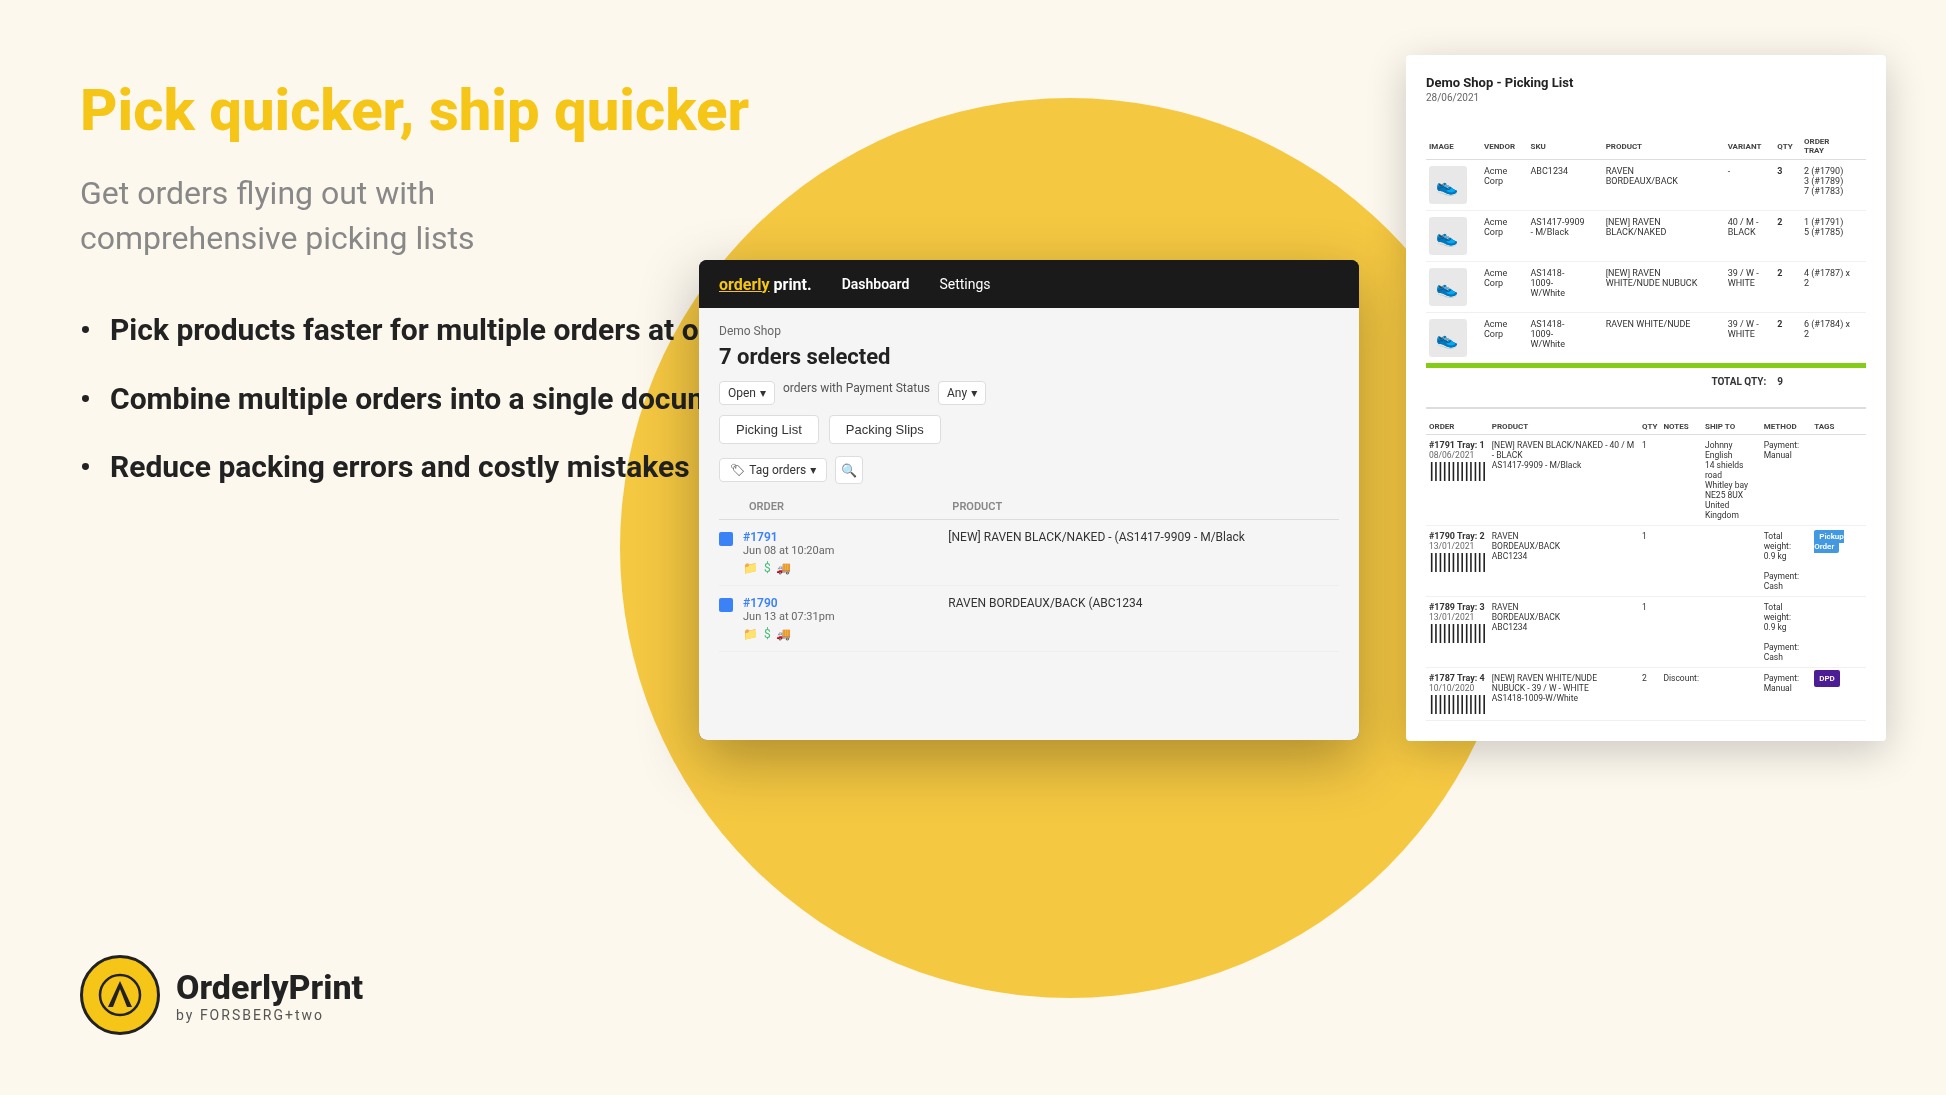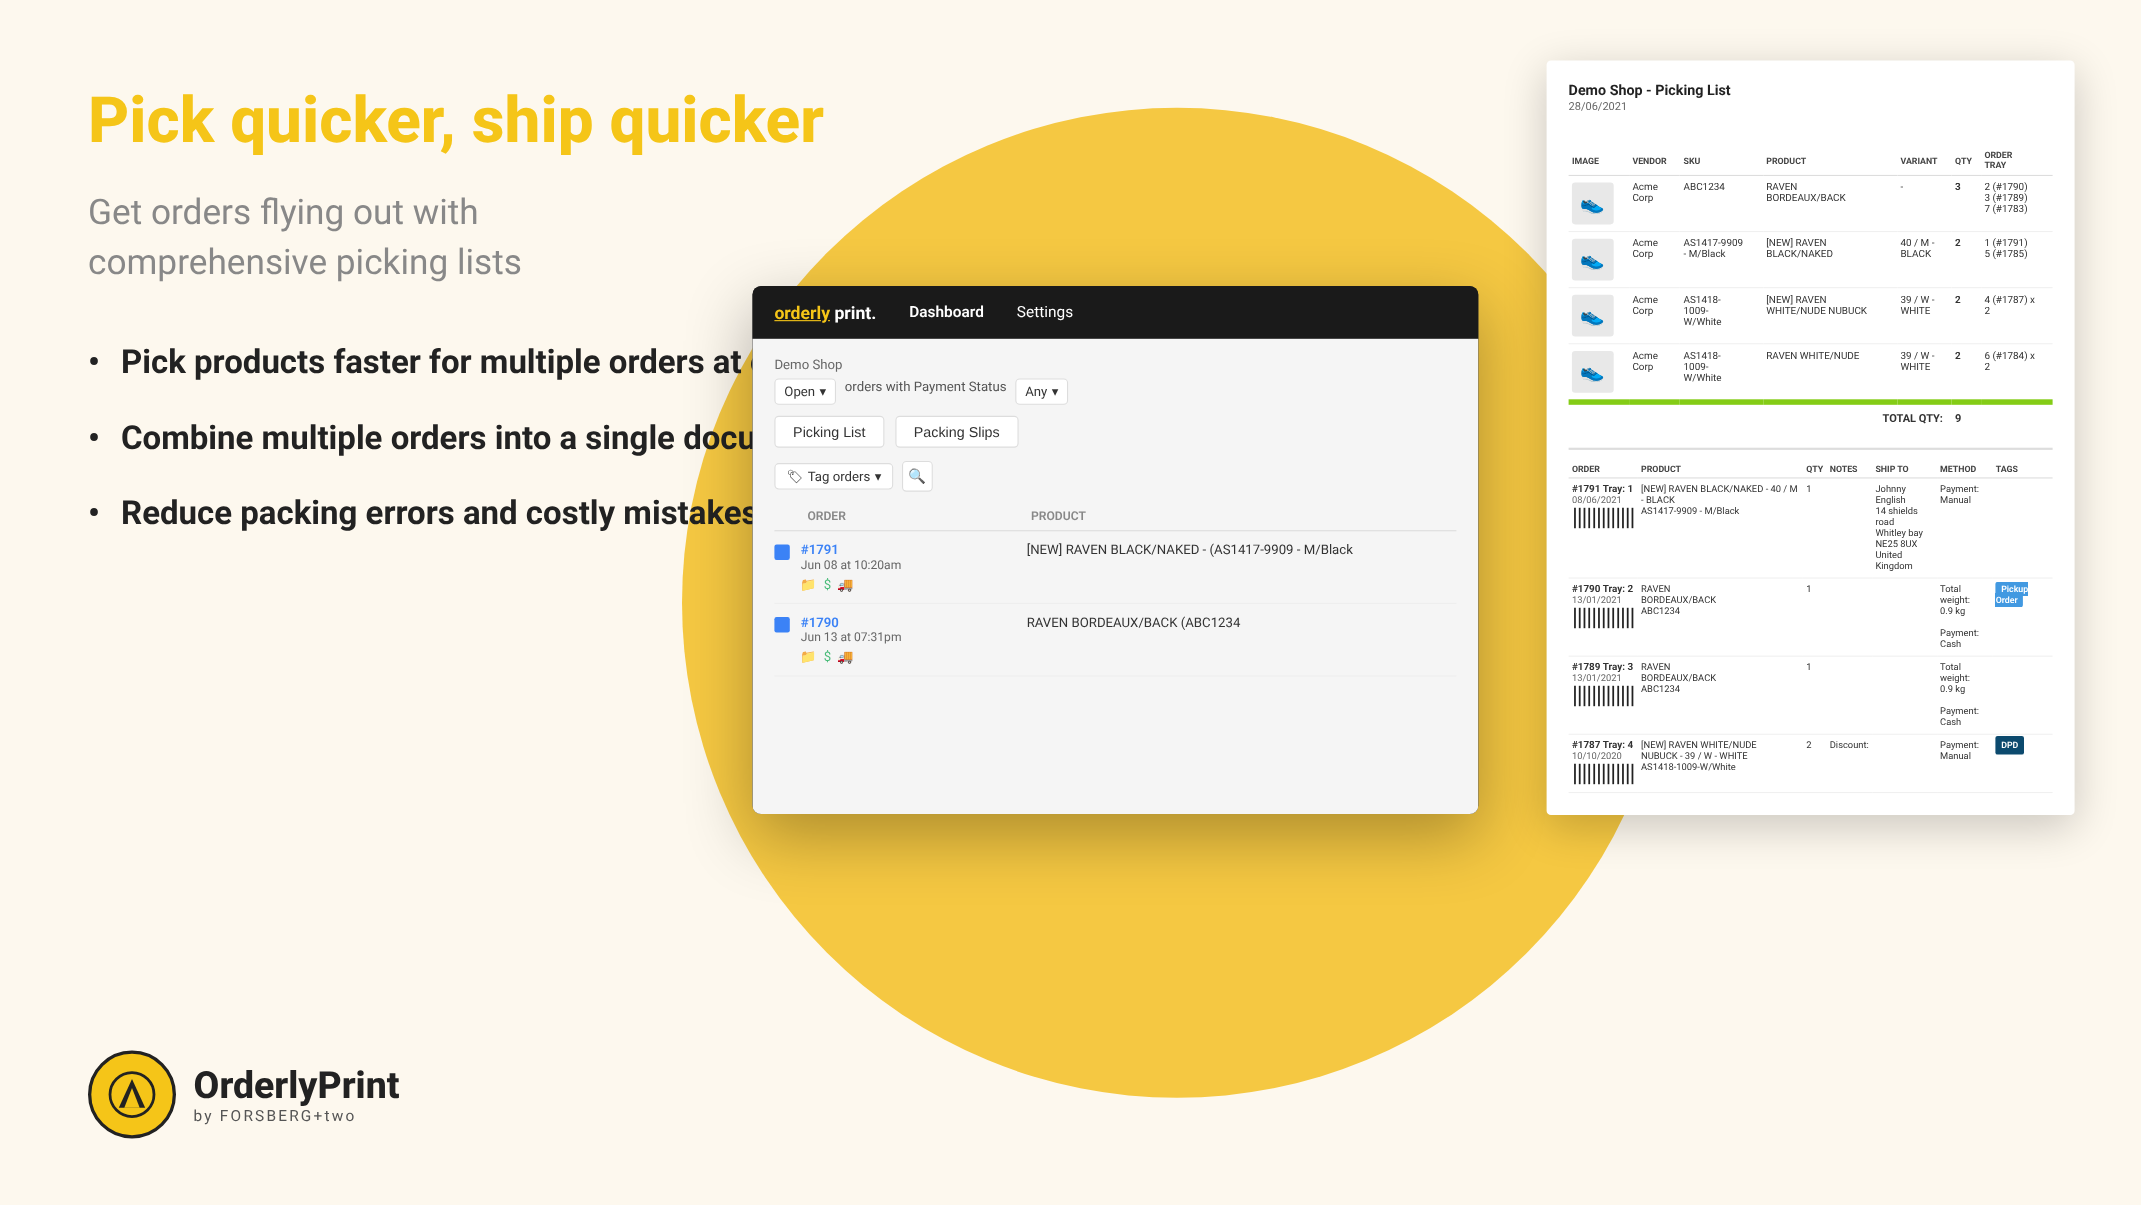--- a/index.html
+++ b/index.html
@@ -423,21 +423,21 @@
       background: #4299e1;
       color: white;
       font-size: 8px;
       padding: 2px 5px;
       border-radius: 2px;
       font-weight: 600;
       margin-top: 28px;
     }
 
     .tag-badge-orange {
-      background: #0c4a6e;
+      background: #4c1d95;
       color: white;
       font-size: 8px;
       padding: 4px 5px;
       border-radius: 2px;
       font-weight: 600;
     }
 
     .qty-bold {
       font-weight: 700;
       font-size: 10px;
@@ -471,30 +471,31 @@
       <polygon points="22,8 10,34 34,34" fill="#222"></polygon>
       <polygon points="22,16 15,34 29,34" fill="#f5c518"></polygon>
     </svg>
   </div>
   <div class="logo-text-wrap">
     <span class="logo-brand">OrderlyPrint</span>
     <span class="logo-sub">by FORSBERG+two</span>
   </div>
 </div>
 
-<div class="app-window" style="left: 684px; top: 260px; width: 660px; height: 480px;">
+<div class="app-window" style="left: 699px; top: 260px; width: 660px; height: 480px;">
   <div class="app-navbar">
     <span class="app-logo-text">
       <span>orderly</span> print.
     </span>
     <span class="nav-link active">Dashboard</span>
     <span class="nav-link">Settings</span>
   </div>
   <div class="app-content">
     <div class="shop-name">Demo Shop</div>
+    <div class="orders-title">7 orders selected</div>
 
     <div class="filter-row">
       <div class="filter-select">
         <span>Open</span>
         <span>▾</span>
       </div>
       <span class="filter-label">orders with Payment Status</span>
       <div class="filter-select">
         <span>Any</span>
         <span>▾</span>

